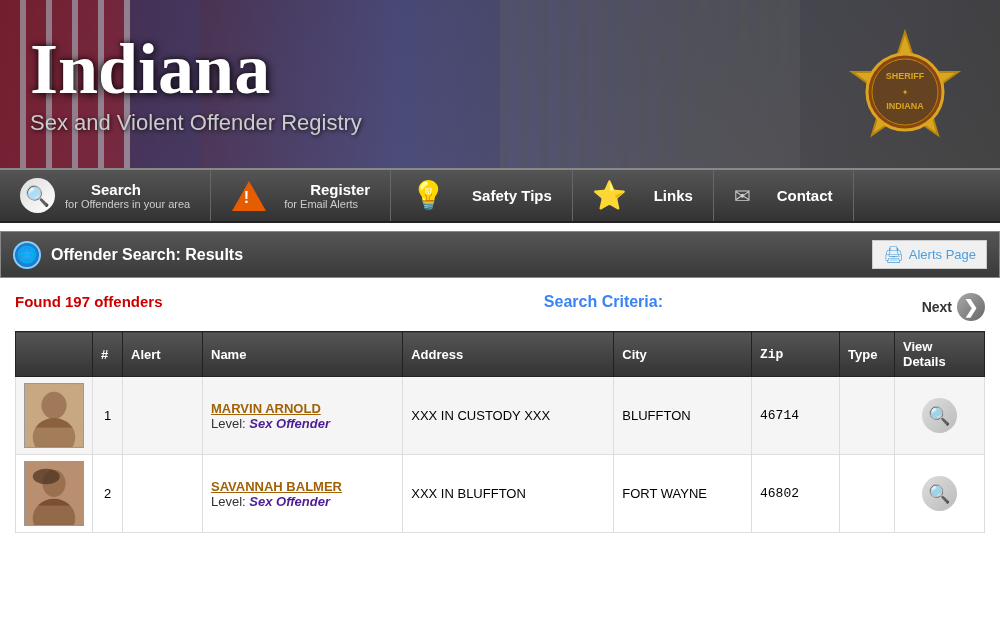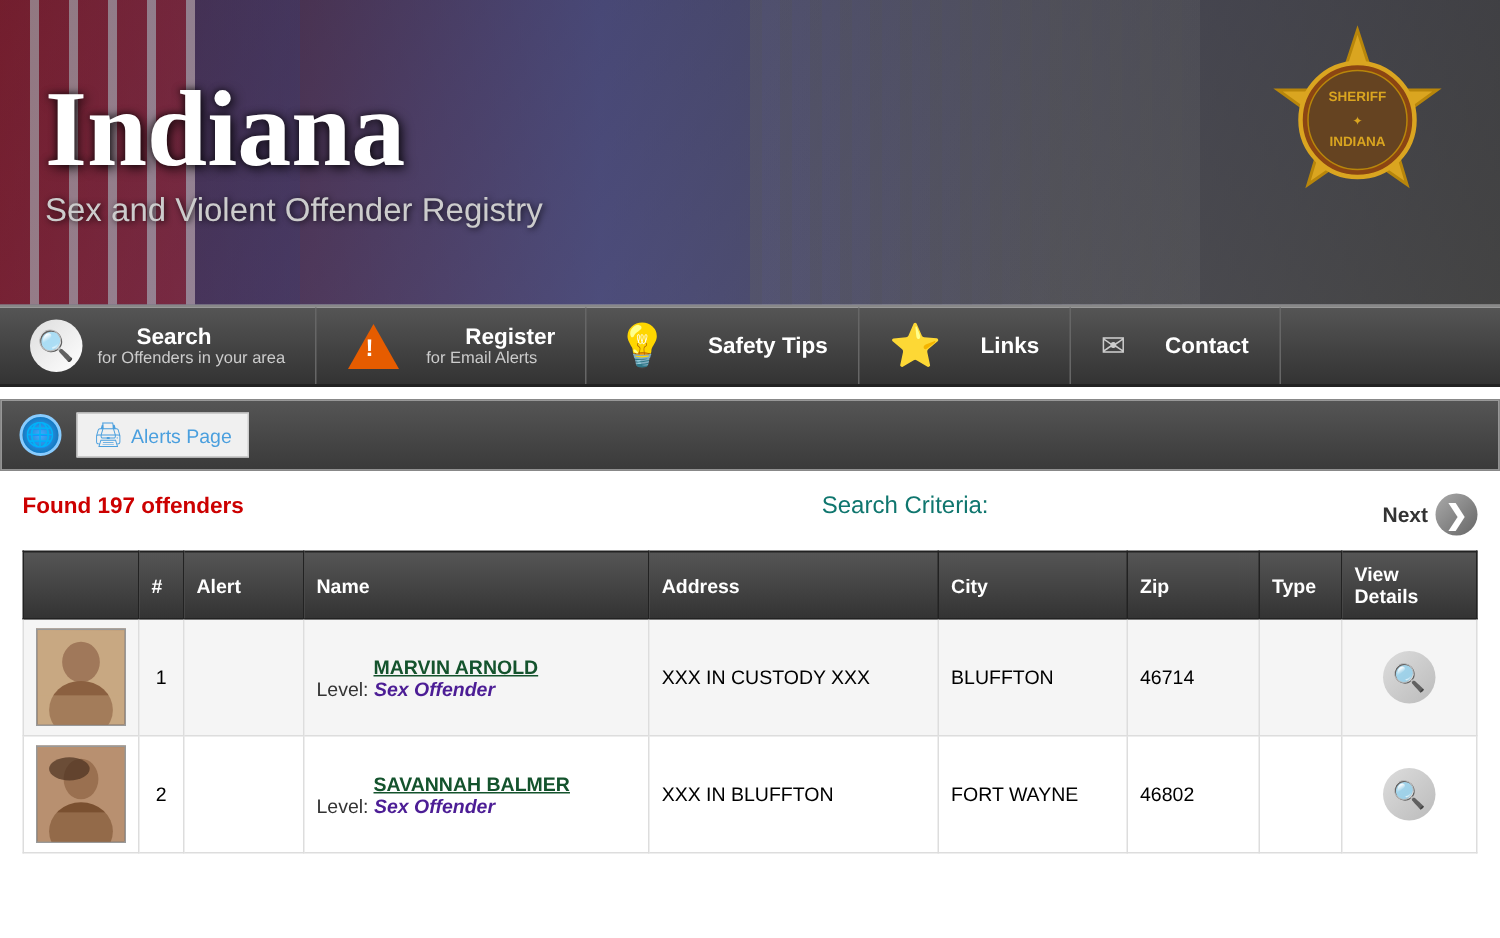--- a/index.html
+++ b/index.html
@@ -2,21 +2,21 @@
 <html><head>
   <meta charset="utf-8">
   <style>
     * { margin: 0; padding: 0; box-sizing: border-box; }
     body { font-family: Arial, sans-serif; font-size: 13px; background: #fff; width: 1000px; }
 
     
     .header {
       position: relative;
       background: linear-gradient(135deg, #1a1a2e 0%, #2a2a4a 30%, #3a3a5a 60%, #555 100%);
-      height: 203px;
+      height: 168px;
       overflow: hidden;
       display: flex;
       align-items: center;
     }
     .header-bg {
       position: absolute;
       top: 0; left: 0; right: 0; bottom: 0;
       background: linear-gradient(to right, 
         rgba(180,30,30,0.3) 0%, 
         rgba(100,100,160,0.5) 40%, 
@@ -68,21 +68,21 @@
     }
     .header-subtitle {
       font-size: 22px;
       color: #ccc;
       text-shadow: 1px 1px 4px rgba(0,0,0,0.8);
       margin-top: 5px;
     }
     .sheriff-badge {
       position: absolute;
       right: 30px;
-      top: 15px;
+      top: 27px;
       width: 130px;
       height: 130px;
       z-index: 3;
     }
     .star-svg {
       width: 130px;
       height: 130px;
     }
 
     
@@ -223,23 +223,23 @@
       color: #cc0000;
       font-size: 15px;
       font-weight: bold;
       flex: 1;
     }
     .search-criteria {
       flex: 2;
       text-align: center;
     }
     .search-criteria-title {
-      color: #0f766e;
+      color: #3b82f6;
       font-size: 16px;
-      font-weight: normal;
+      font-weight: bold;
     }
     .search-criteria-row {
       display: flex;
       align-items: center;
       justify-content: center;
       gap: 5px;
       margin-top: 4px;
       font-size: 13px;
     }
     .name-label { font-weight: bold; }
@@ -305,26 +305,25 @@
       height: 65px;
       background: linear-gradient(135deg, #c8a882, #a0785a, #8B6543);
       border: 1px solid #999;
       display: flex;
       align-items: center;
       justify-content: center;
       overflow: hidden;
       position: relative;
     }
     .offender-link {
-      color: #14532d;
+      color: #a16207;
       text-decoration: underline;
       font-weight: bold;
       font-size: 13px;
       cursor: pointer;
-      margin-left: 38px;
     }
     .level-label { color: #333; }
     .level-value { color: #4c1d95; font-weight: bold; font-style: italic; }
     .view-details-icon {
       width: 35px;
       height: 35px;
       background: linear-gradient(135deg, #ddd, #bbb);
       border-radius: 50%;
       display: flex;
       align-items: center;
@@ -334,21 +333,21 @@
       color: #555;
       margin: auto;
     }
     .view-details-icon::after {
       content: '🔍';
       font-size: 18px;
     }
 
     .num-col { width: 30px; text-align: center; }
     .alert-col { width: 80px; text-align: center; }
-    .zip-col { width: 88px; }
+    .zip-col { width: 88px; font-family: Liberation Mono, monospace; }
     .type-col { width: 55px; }
     .vd-col { width: 90px; text-align: center; }
 
     
     .row-1 td { background: #f5f5f5 !important; }
     .row-2 td { background: #fff !important; }
   </style>
 </head>
 <body>
 
@@ -406,20 +405,21 @@
   </div>
 
   <div class="nav-item">
     <span class="envelope-icon">✉</span>
     <span class="nav-text-main">Contact</span>
   </div>
 </div>
 
 <div class="results-bar">
   <div class="results-bar-icon">🌐</div>
+  <div class="results-bar-title">Offender Search: Results</div>
   <button class="print-page-btn">
     <span class="print-icon">🖨</span>
     <span>Alerts Page</span>
   </button>
 </div>
 
 <div class="main-content">
 
   <div class="search-summary">
     <div class="found-count">Found 197 offenders</div>

